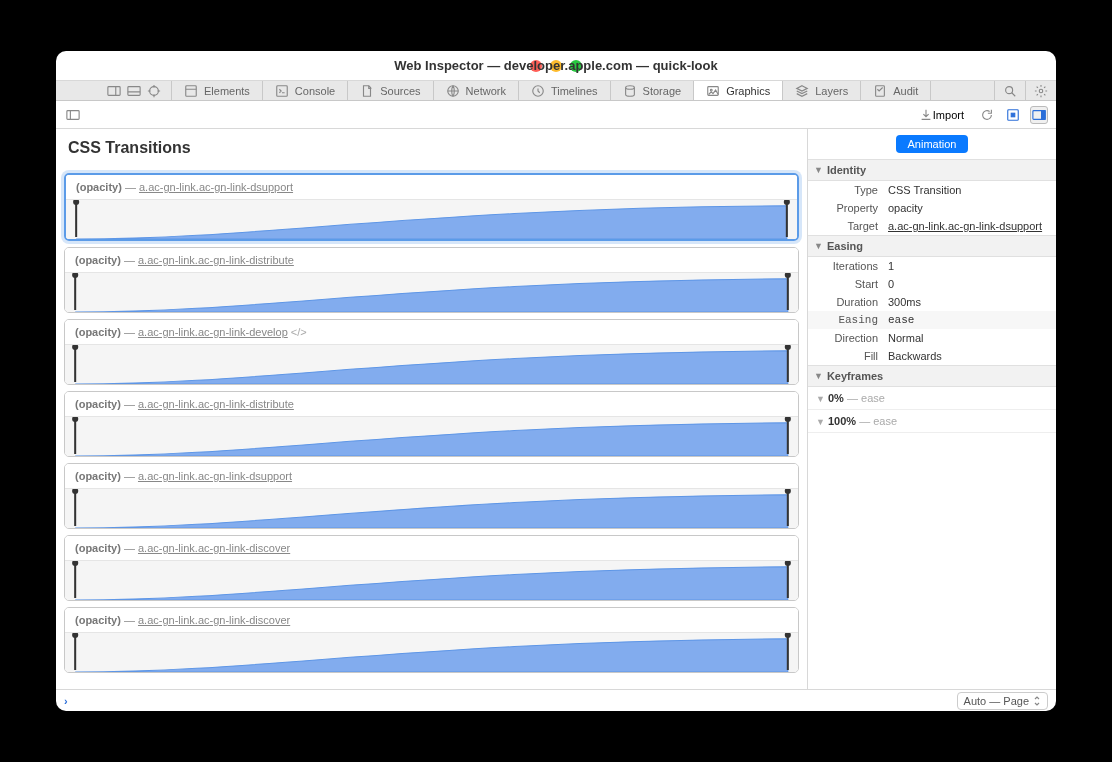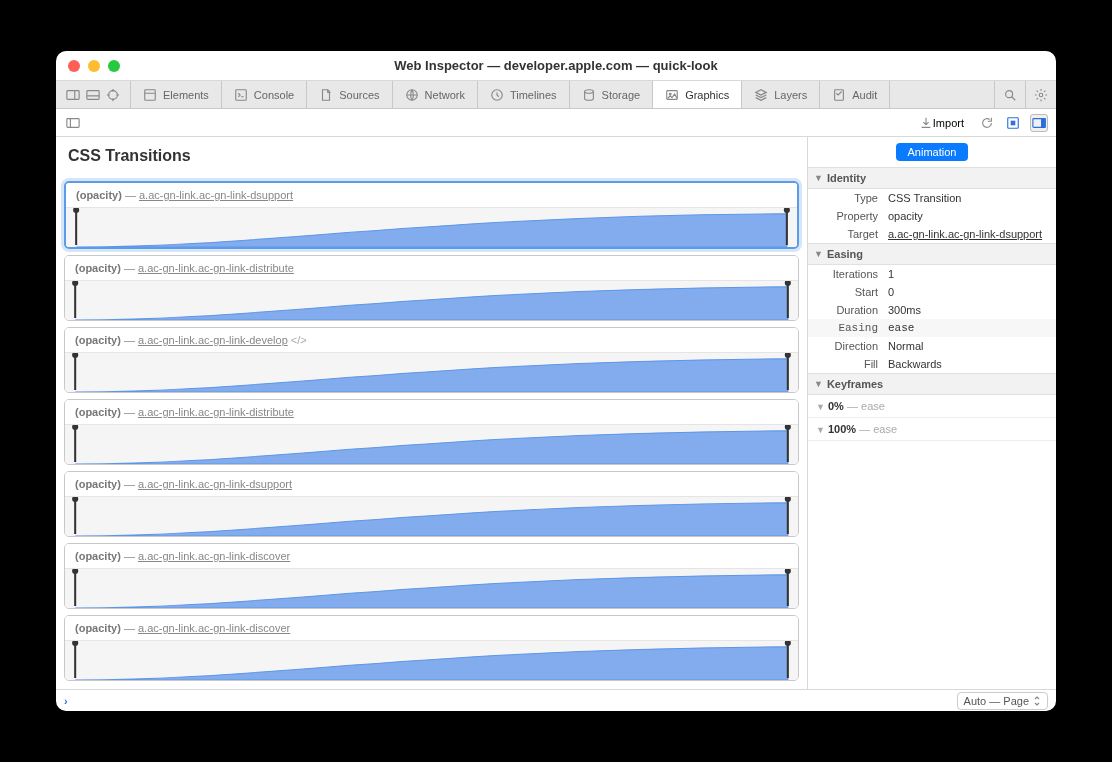--- a/index.html
+++ b/index.html
@@ -1,25 +1,25 @@
 <!DOCTYPE html>
 <html><head>
   <meta charset="utf-8">
   <style>
     * { box-sizing: border-box; margin: 0; padding: 0; }
     body { font-family: -apple-system, BlinkMacSystemFont, "Helvetica Neue", sans-serif; background: #000; display: flex; align-items: center; justify-content: center; height: 762px; width: 1112px; }
     .window { width: 1000px; height: 660px; background: #fff; border-radius: 10px; overflow: hidden; display: flex; flex-direction: column; box-shadow: 0 10px 40px rgba(0,0,0,0.4); }
-    .titlebar { height: 30px; display: flex; align-items: center; padding: 0 12px; border-bottom: 1px solid #d8d8d8; position: relative; }
+    .titlebar { height: 30px; display: flex; align-items: center; padding: 0 12px; border-bottom: 1px solid #d8d8d8; position: relative; justify-content: center; }
     .traffic { display: flex; gap: 8px; }
     .dot { width: 12px; height: 12px; border-radius: 50%; }
     .dot.red { background: #ff5f57; }
     .dot.yellow { background: #febc2e; }
     .dot.green { background: #28c840; }
     .title { position: absolute; left: 0; right: 0; text-align: center; font-size: 13px; font-weight: 600; color: #333; pointer-events: none; }
-    .tabbar { display: flex; align-items: stretch; height: 28px; border-bottom: 1px solid #c8c8c8; background: #e8e8e8; font-size: 11px; color: #666; }
+    .tabbar { display: flex; align-items: stretch; height: 20px; border-bottom: 1px solid #c8c8c8; background: #e8e8e8; font-size: 11px; color: #666; padding-left: 41px; }
     .tabbar .seg { display: flex; align-items: center; padding: 0 10px; border-right: 1px solid #c8c8c8; }
     .tabbar .tab { display: flex; align-items: center; padding: 0 12px; gap: 6px; border-right: 1px solid #c8c8c8; cursor: default; }
     .tabbar .tab.active { background: #fff; color: #333; font-weight: 500; }
     .tabbar .spacer { flex: 1; }
     .tabbar .iconbtn { display: flex; align-items: center; padding: 0 8px; border-left: 1px solid #c8c8c8; }
     .icon { width: 14px; height: 14px; }
     .subbar { display: flex; align-items: center; height: 28px; border-bottom: 1px solid #d8d8d8; font-size: 11px; padding: 0 8px; gap: 8px; }
     .subbar .left { flex: 1; display: flex; align-items: center; }
     .subbar .btn { display: flex; align-items: center; gap: 0; padding: 2px 6px; border-radius: 3px; }
     .subbar .iconbox { width: 18px; height: 18px; display: flex; align-items: center; justify-content: center; border: 1px solid transparent; border-radius: 3px; }

